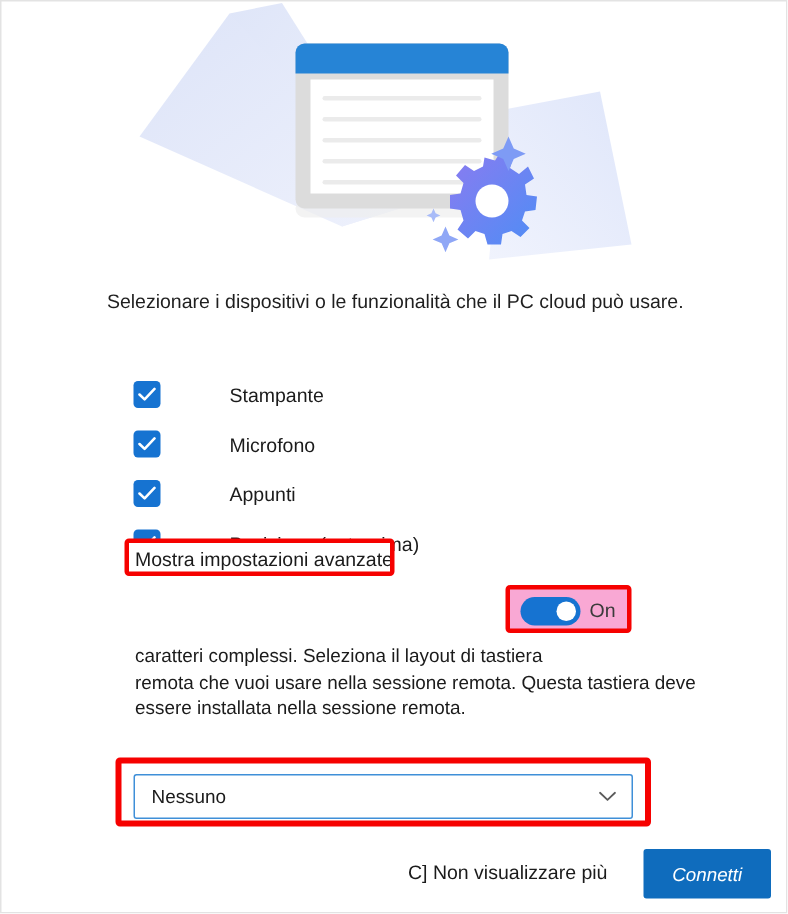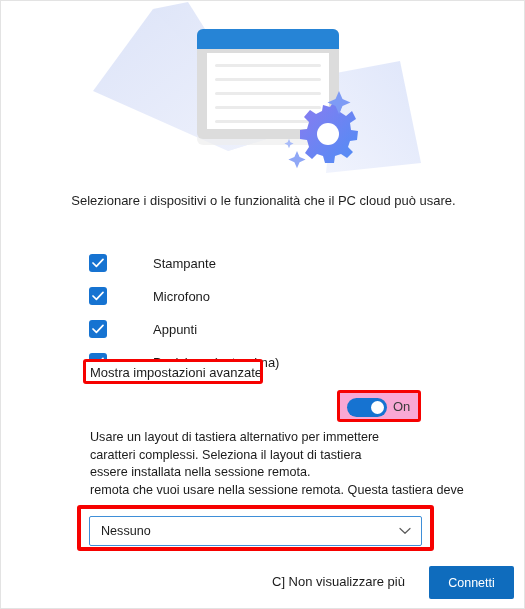--- a/index.html
+++ b/index.html
@@ -224,20 +224,21 @@
     width: 85px;
     height: 33px;
     background: #0f6cbd;
     border: none;
     border-radius: 2px;
     color: #ffffff;
     font-family: "Liberation Sans", sans-serif;
     font-size: 12.5px;
     cursor: pointer;
     padding: 0;
+    font-style: italic;
   }
 </style>
 </head>
 <body>
 
 <div class="page">
 
   <div class="illustration">
     <svg class="illu-svg" viewBox="0 0 525 180" xmlns="http://www.w3.org/2000/svg">
       <defs>
@@ -334,24 +335,23 @@
 
 
   <div class="toggle-hl">
     <span class="switch">
       <span class="knob"></span>
     </span>
     <span class="switch-state">On</span>
   </div>
 
   <div class="desc">
-    <span>Usare un layout di tastiera alternativo per immettere</span>
     <span>caratteri complessi. Seleziona il layout di tastiera</span>
+    <span>remota che vuoi usare nella sessione remota.  Questa tastiera deve</span>
     <span>essere installata nella sessione remota.</span>
-    <span>remota che vuoi usare nella sessione remota.  Questa tastiera deve</span>
   </div>
 
   <div class="dd-hl">
     <div class="dropdown">
       <span class="dd-value">Nessuno</span>
       <svg class="dd-chevron" viewBox="0 0 12 8">
         <path d="M1,1.5 L6,6.3 L11,1.5" fill="none" stroke="#5c5c5c" stroke-width="1.2" stroke-linecap="round" stroke-linejoin="round"></path>
       </svg>
     </div>
   </div>

